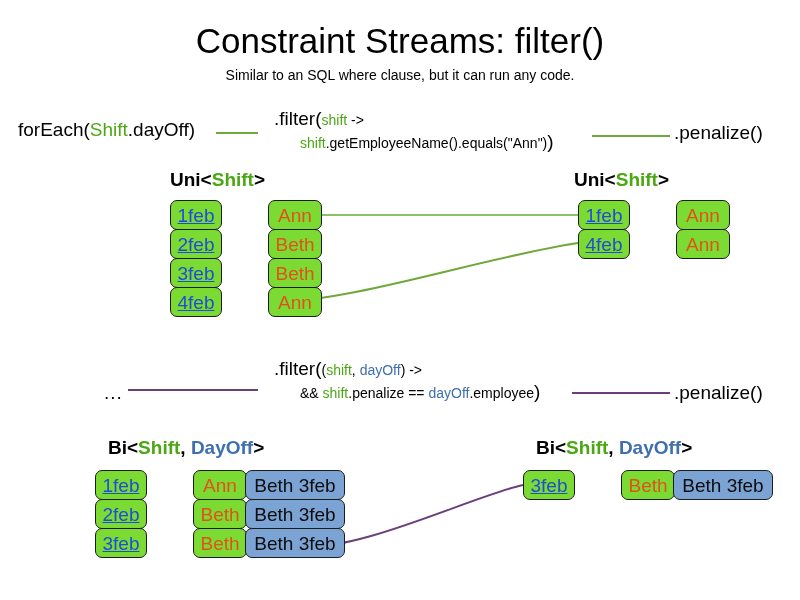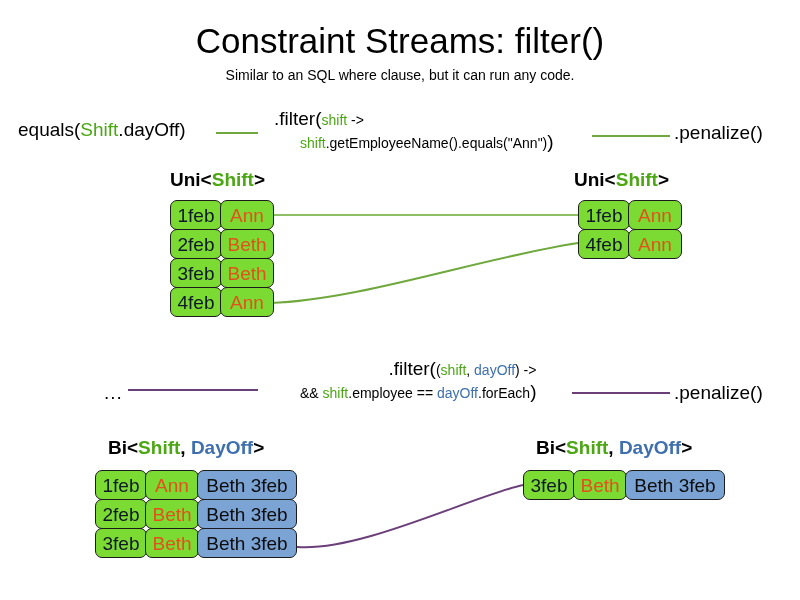--- a/index.html
+++ b/index.html
@@ -63,21 +63,21 @@
   .pipe-dots { left: 104px; top: 381px; font-size: 19px; letter-spacing: 1px; }
   .pipe-penalize-2 { left: 674px; top: 381px; }
 
   .filter-block {
     position: absolute;
     white-space: nowrap;
     line-height: 22px;
     margin-left: 12px;
   }
   .filter-block-1 { left: 262px; top: 108px; }
-  .filter-block-2 { left: 262px; top: 358px; text-align: right; }
+  .filter-block-2 { left: 262px; top: 358px; }
   .filter-head {
     font-size: 19px;
   }
   .filter-body {
     font-size: 14px;
     padding-left: 26px;
   }
   .filter-body.indent2 { padding-left: 26px; }
   .paren-big {
     font-size: 19px;
@@ -119,22 +119,22 @@
     display: flex;
     align-items: center;
     justify-content: center;
     font-size: 19px;
     line-height: 19px;
     padding: 0 4px;
     margin-right: -2px;
   }
   .cell.green { background: #7CDB33; }
   .cell.blue  { background: #7BA3D4; }
-  .cell.date  { color: #0f172a; }
-  .cell.name  { color: #E2511B; }
+  .cell.date  { color: #1d4ed8; text-decoration: underline; }
+  .cell.name  { color: #E2511B; margin-left: 48px; }
   .cell.pair  { color: #0d0d0d; }
 
   
   .tbl-uni-left  { left: 170px; top: 200px; }
   .tbl-uni-left .c-date { width: 52px; }
   .tbl-uni-left .c-name { width: 54px; }
 
   .tbl-uni-right { left: 578px; top: 200px; }
   .tbl-uni-right .c-date { width: 52px; }
   .tbl-uni-right .c-name { width: 54px; }
@@ -167,21 +167,21 @@
 
     <path d="M 270 303 C 360 300 480 258 578 243" fill="none" stroke="#6FA83C" stroke-width="2"></path>
 
     <line x1="128" y1="390" x2="258" y2="390" stroke="#6B3F7A" stroke-width="2"></line>
 
     <line x1="572" y1="393" x2="670" y2="393" stroke="#6B3F7A" stroke-width="2"></line>
 
     <path d="M 297 547 C 360 552 470 497 523 485" fill="none" stroke="#6B3F7A" stroke-width="2"></path>
   </svg>
 
-  <div class="pipe-label pipe-foreach"><span>equals(</span><span class="tk-shift">Shift</span><span>.dayOff)</span></div>
+  <div class="pipe-label pipe-foreach"><span>forEach(</span><span class="tk-shift">Shift</span><span>.dayOff)</span></div>
 
   <div class="filter-block filter-block-1">
     <div class="filter-head"><span>.filter(</span><span class="tk-shift" style="font-size:14px">shift</span><span style="font-size:14px"> -&gt;</span></div>
     <div class="filter-body"><span class="tk-shift">shift</span><span>.getEmployeeName().equals("Ann")</span><span class="paren-big">)</span></div>
   </div>
 
   <div class="pipe-label pipe-penalize-1">.penalize()</div>
 
   <div class="stream-header hdr-uni-left"><span>Uni&lt;</span><span class="g-shift">Shift</span><span>&gt;</span></div>
 
@@ -214,21 +214,21 @@
     <div class="fact-row">
       <div class="cell green date c-date">4feb</div>
       <div class="cell green name c-name">Ann</div>
     </div>
   </div>
 
   <div class="pipe-label pipe-dots">...</div>
 
   <div class="filter-block filter-block-2">
     <div class="filter-head"><span>.filter(</span><span style="font-size:14px">(</span><span class="tk-shift" style="font-size:14px">shift</span><span style="font-size:14px">, </span><span class="tk-dayoff" style="font-size:14px">dayOff</span><span style="font-size:14px">)</span><span style="font-size:14px"> -&gt;</span></div>
-    <div class="filter-body indent2"><span>&amp;&amp; </span><span class="tk-shift">shift</span><span>.employee == </span><span class="tk-dayoff">dayOff</span><span>.forEach</span><span class="paren-big">)</span></div>
+    <div class="filter-body indent2"><span>&amp;&amp; </span><span class="tk-shift">shift</span><span>.penalize == </span><span class="tk-dayoff">dayOff</span><span>.employee</span><span class="paren-big">)</span></div>
   </div>
 
   <div class="pipe-label pipe-penalize-2">.penalize()</div>
 
   <div class="stream-header hdr-bi-left"><span>Bi&lt;</span><span class="g-shift">Shift</span><span>, </span><span class="g-dayoff">DayOff</span><span>&gt;</span></div>
 
   <div class="fact-table tbl-bi-left">
     <div class="fact-row">
       <div class="cell green date c-date">1feb</div>
       <div class="cell green name c-name">Ann</div>

